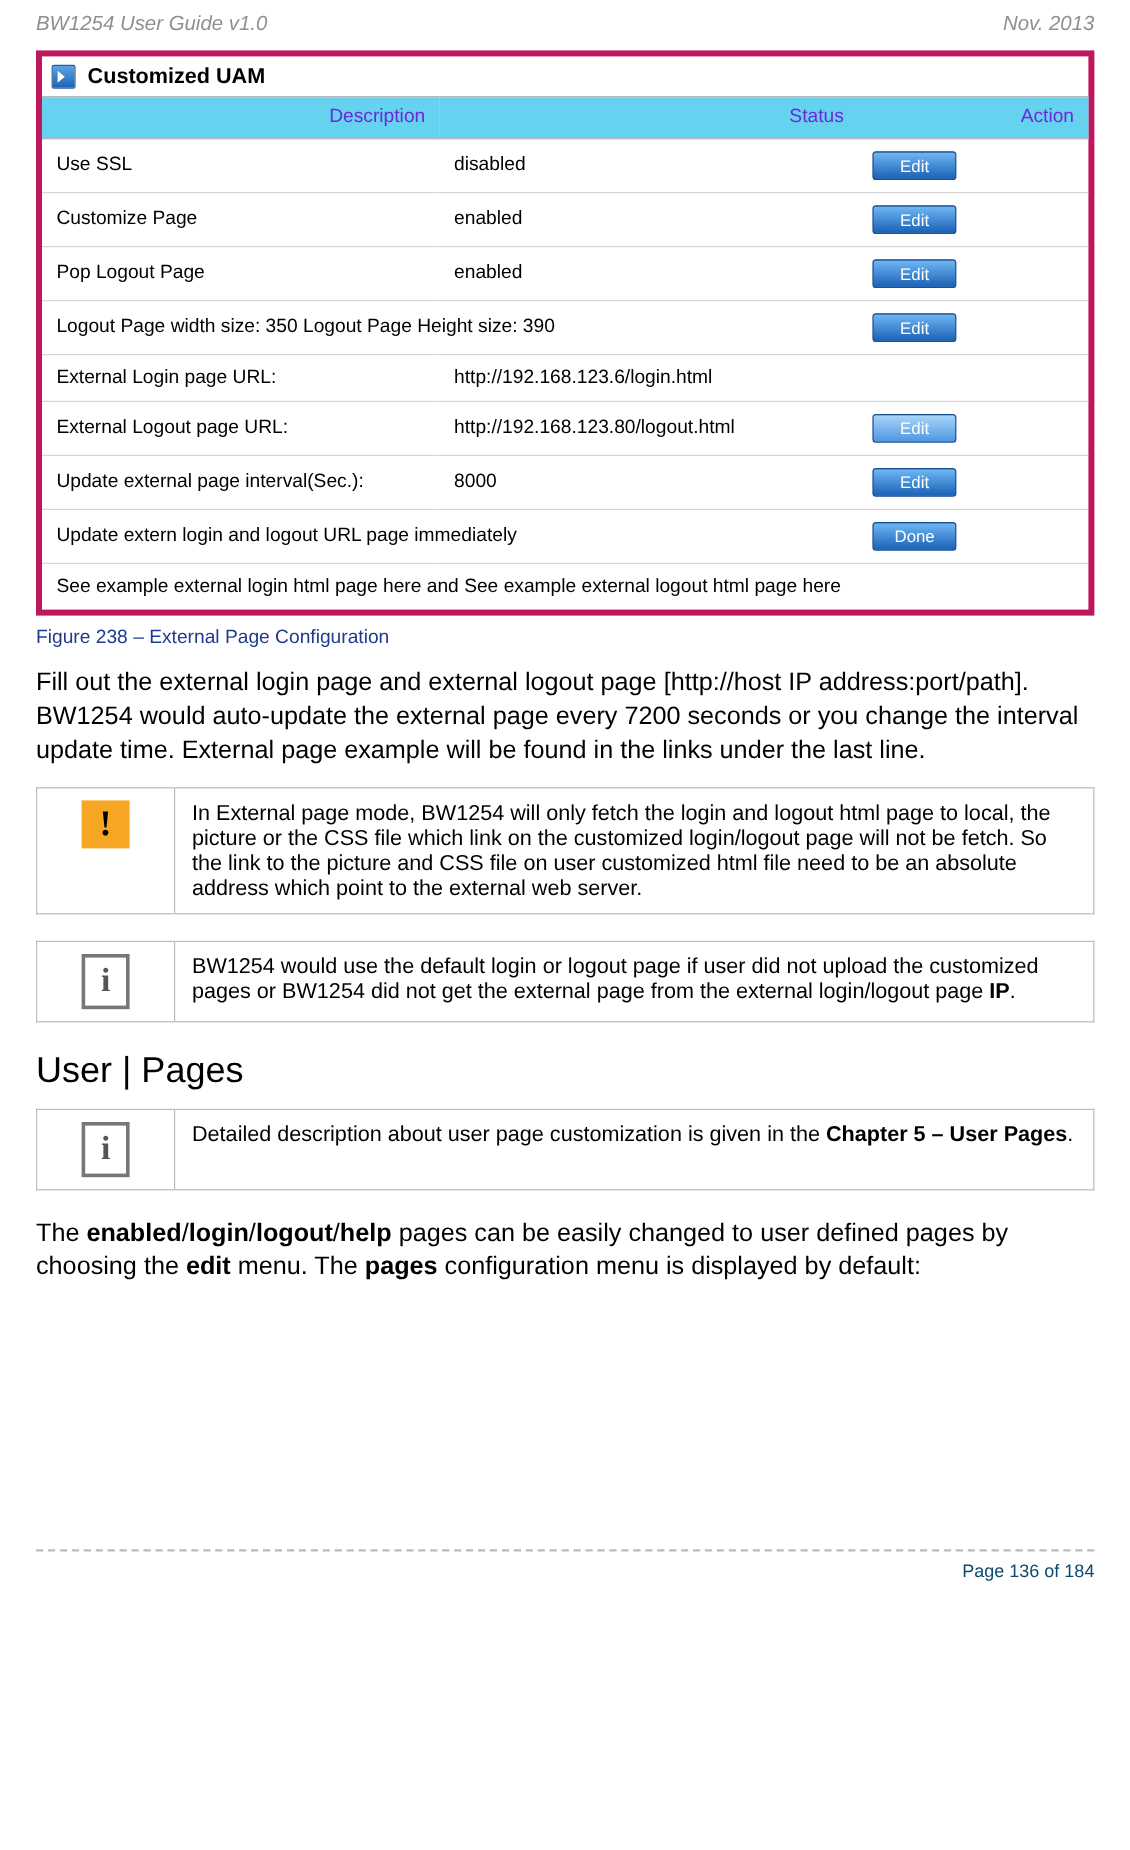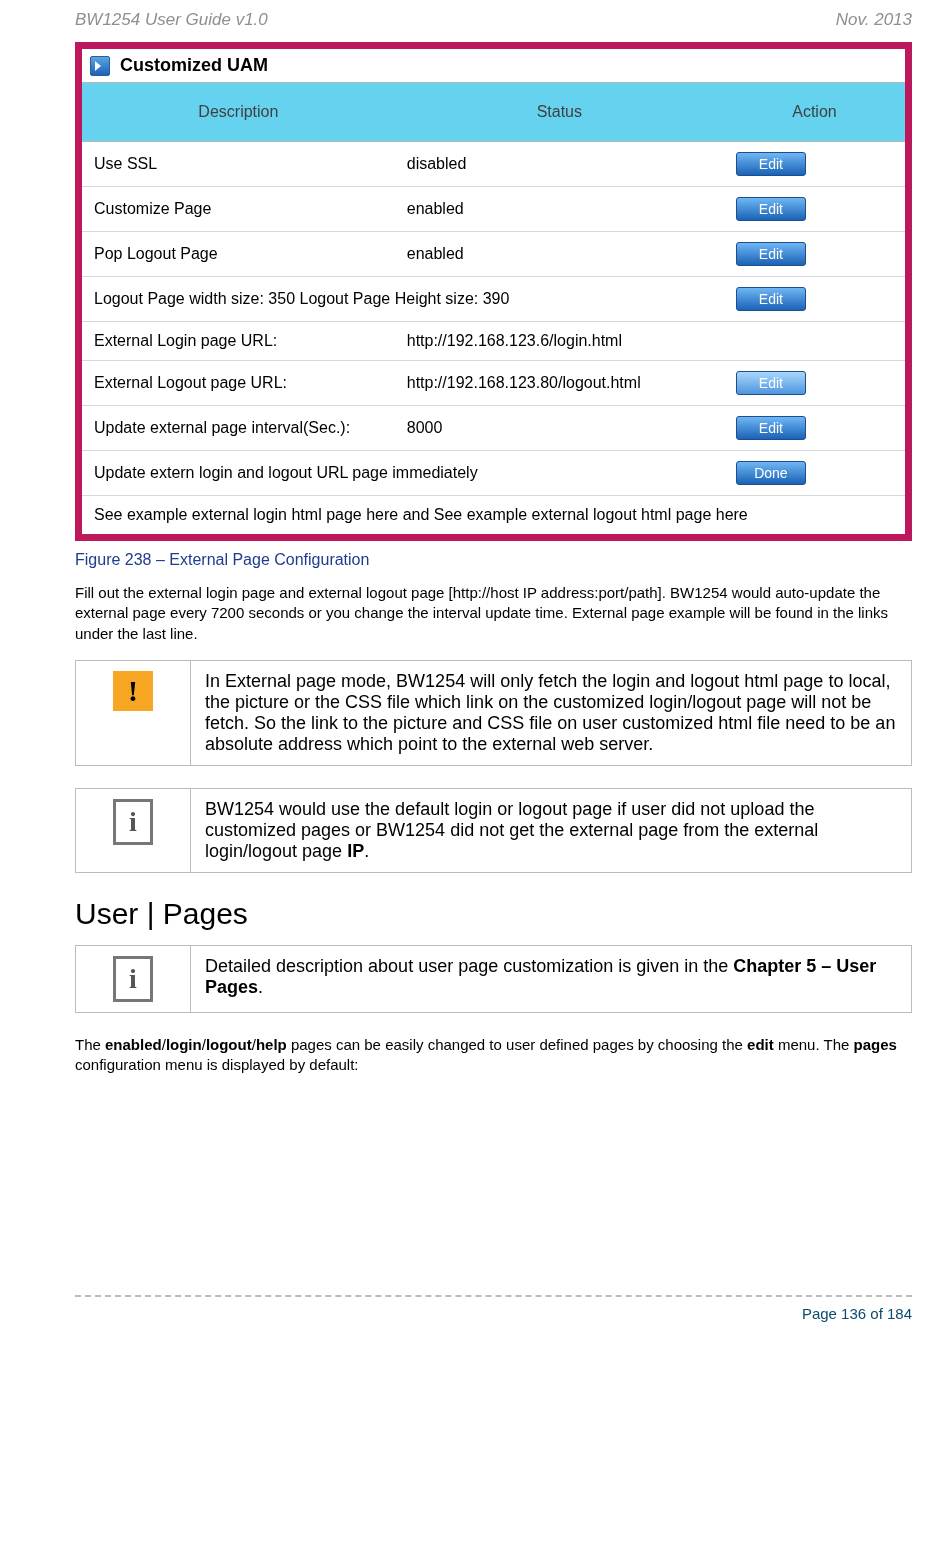--- a/index.html
+++ b/index.html
@@ -6,32 +6,31 @@
     margin: 0;
     padding: 0;
     font-family: Arial, Helvetica, sans-serif;
     background: #fff;
     color: #000;
     width: 942px;
   }
   .page {
     padding: 0 30px;
     box-sizing: border-box;
-    margin-left: 45px;
   }
   .header-row {
     display: flex;
     justify-content: space-between;
     color: #8f8f8f;
     font-style: italic;
     font-size: 17px;
     padding: 10px 0 12px 0;
   }
   .screenshot-box {
-    border: 7px solid #be185d;
+    border: 5px solid #be185d;
     width: 100%;
     box-sizing: border-box;
   }
   .panel-title {
     display: flex;
     align-items: center;
     padding: 6px 8px;
     font-weight: bold;
     font-size: 18px;
     border-bottom: 1px solid #b8b8b8;
@@ -48,23 +47,23 @@
     content: "";
     position: absolute;
     left: 4px; top: 4px;
     border-left: 6px solid #fff;
     border-top: 5px solid transparent;
     border-bottom: 5px solid transparent;
   }
   .uam-table { width: 100%; border-collapse: collapse; font-size: 16px; }
   .uam-table th {
     background: #65d2ef;
-    color: #404040;
-    text-align: center;
-    padding: 20px 12px;
+    color: #6d28d9;
+    text-align: right;
+    padding: 8px 12px;
     font-weight: normal;
     border-bottom: 1px solid #b8b8b8;
   }
   .uam-table td {
     padding: 10px 12px;
     border-bottom: 1px solid #d6d6d6;
     vertical-align: middle;
   }
   .uam-table tr:last-child td { border-bottom: none; }
   .col-desc { width: 38%; }
@@ -84,21 +83,21 @@
   }
   .btn.light {
     background: linear-gradient(#a9d6fb,#4e96df);
     color: #fff;
   }
   .caption {
     color: #1f3b8f;
     font-size: 16px;
     margin: 10px 0 14px 0;
   }
-  .body-text { font-size: 15px; line-height: 1.35; margin: 0 0 16px 0; }
+  .body-text { font-size: 21px; line-height: 1.35; margin: 0 0 16px 0; }
   .note-table {
     width: 100%;
     border: 1px solid #bcbcbc;
     border-collapse: collapse;
     margin-bottom: 22px;
     font-size: 18px;
   }
   .note-table td { padding: 10px 14px; vertical-align: top; }
   .note-icon-cell { width: 86px; text-align: center; border-right: 1px solid #bcbcbc; }
   .warn-icon {

